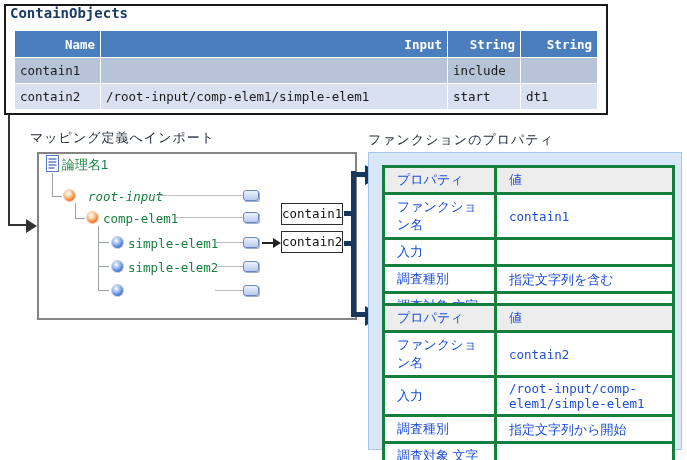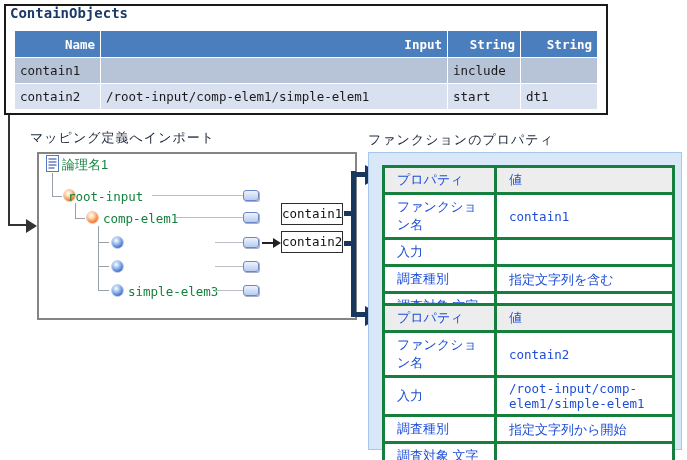--- a/index.html
+++ b/index.html
@@ -114,31 +114,32 @@
   <div class="vline gray-line" style="left:52px;top:173px;width:1px;height:23px;"></div>
   <div class="hline gray-line" style="left:52px;top:196px;width:10px;height:1px;"></div>
   <div class="vline gray-line" style="left:75px;top:203px;width:1px;height:15px;"></div>
   <div class="hline gray-line" style="left:75px;top:218px;width:10px;height:1px;"></div>
   <div class="vline gray-line" style="left:98px;top:226px;width:1px;height:65px;"></div>
   <div class="hline gray-line" style="left:98px;top:242px;width:11px;height:1px;"></div>
   <div class="hline gray-line" style="left:98px;top:266px;width:11px;height:1px;"></div>
   <div class="hline gray-line" style="left:98px;top:290px;width:11px;height:1px;"></div>
 
   <div class="sph sph-orange" style="left:64px;top:190px;"></div>
-  <div class="abs tree-text mono" style="left:68px;top:189px;">root-input</div>
+  <div class="abs tree-text mono" style="left:88px;top:189px;font-style:italic;">root-input</div>
 
   <div class="sph sph-orange" style="left:87px;top:212px;"></div>
   <div class="abs tree-text mono" style="left:103px;top:211px;">comp-elem1</div>
 
   <div class="sph sph-blue" style="left:112px;top:237px;"></div>
+  <div class="abs tree-text mono" style="left:128px;top:236px;">simple-elem1</div>
 
   <div class="sph sph-blue" style="left:112px;top:261px;"></div>
+  <div class="abs tree-text mono" style="left:128px;top:260px;">simple-elem2</div>
 
   <div class="sph sph-blue" style="left:112px;top:285px;"></div>
-  <div class="abs tree-text mono" style="left:128px;top:284px;">simple-elem3</div>
 
   <div class="hline lite-line" style="left:152px;top:195px;width:91px;height:1px;"></div>
   <div class="hline lite-line" style="left:176px;top:217px;width:67px;height:1px;"></div>
   <div class="hline lite-line" style="left:215px;top:242px;width:28px;height:1px;"></div>
   <div class="hline lite-line" style="left:215px;top:266px;width:28px;height:1px;"></div>
   <div class="hline lite-line" style="left:215px;top:290px;width:28px;height:1px;"></div>
 
   <div class="port" style="left:243px;top:190px;"></div>
   <div class="port" style="left:243px;top:212px;"></div>
   <div class="port" style="left:243px;top:237px;"></div>

